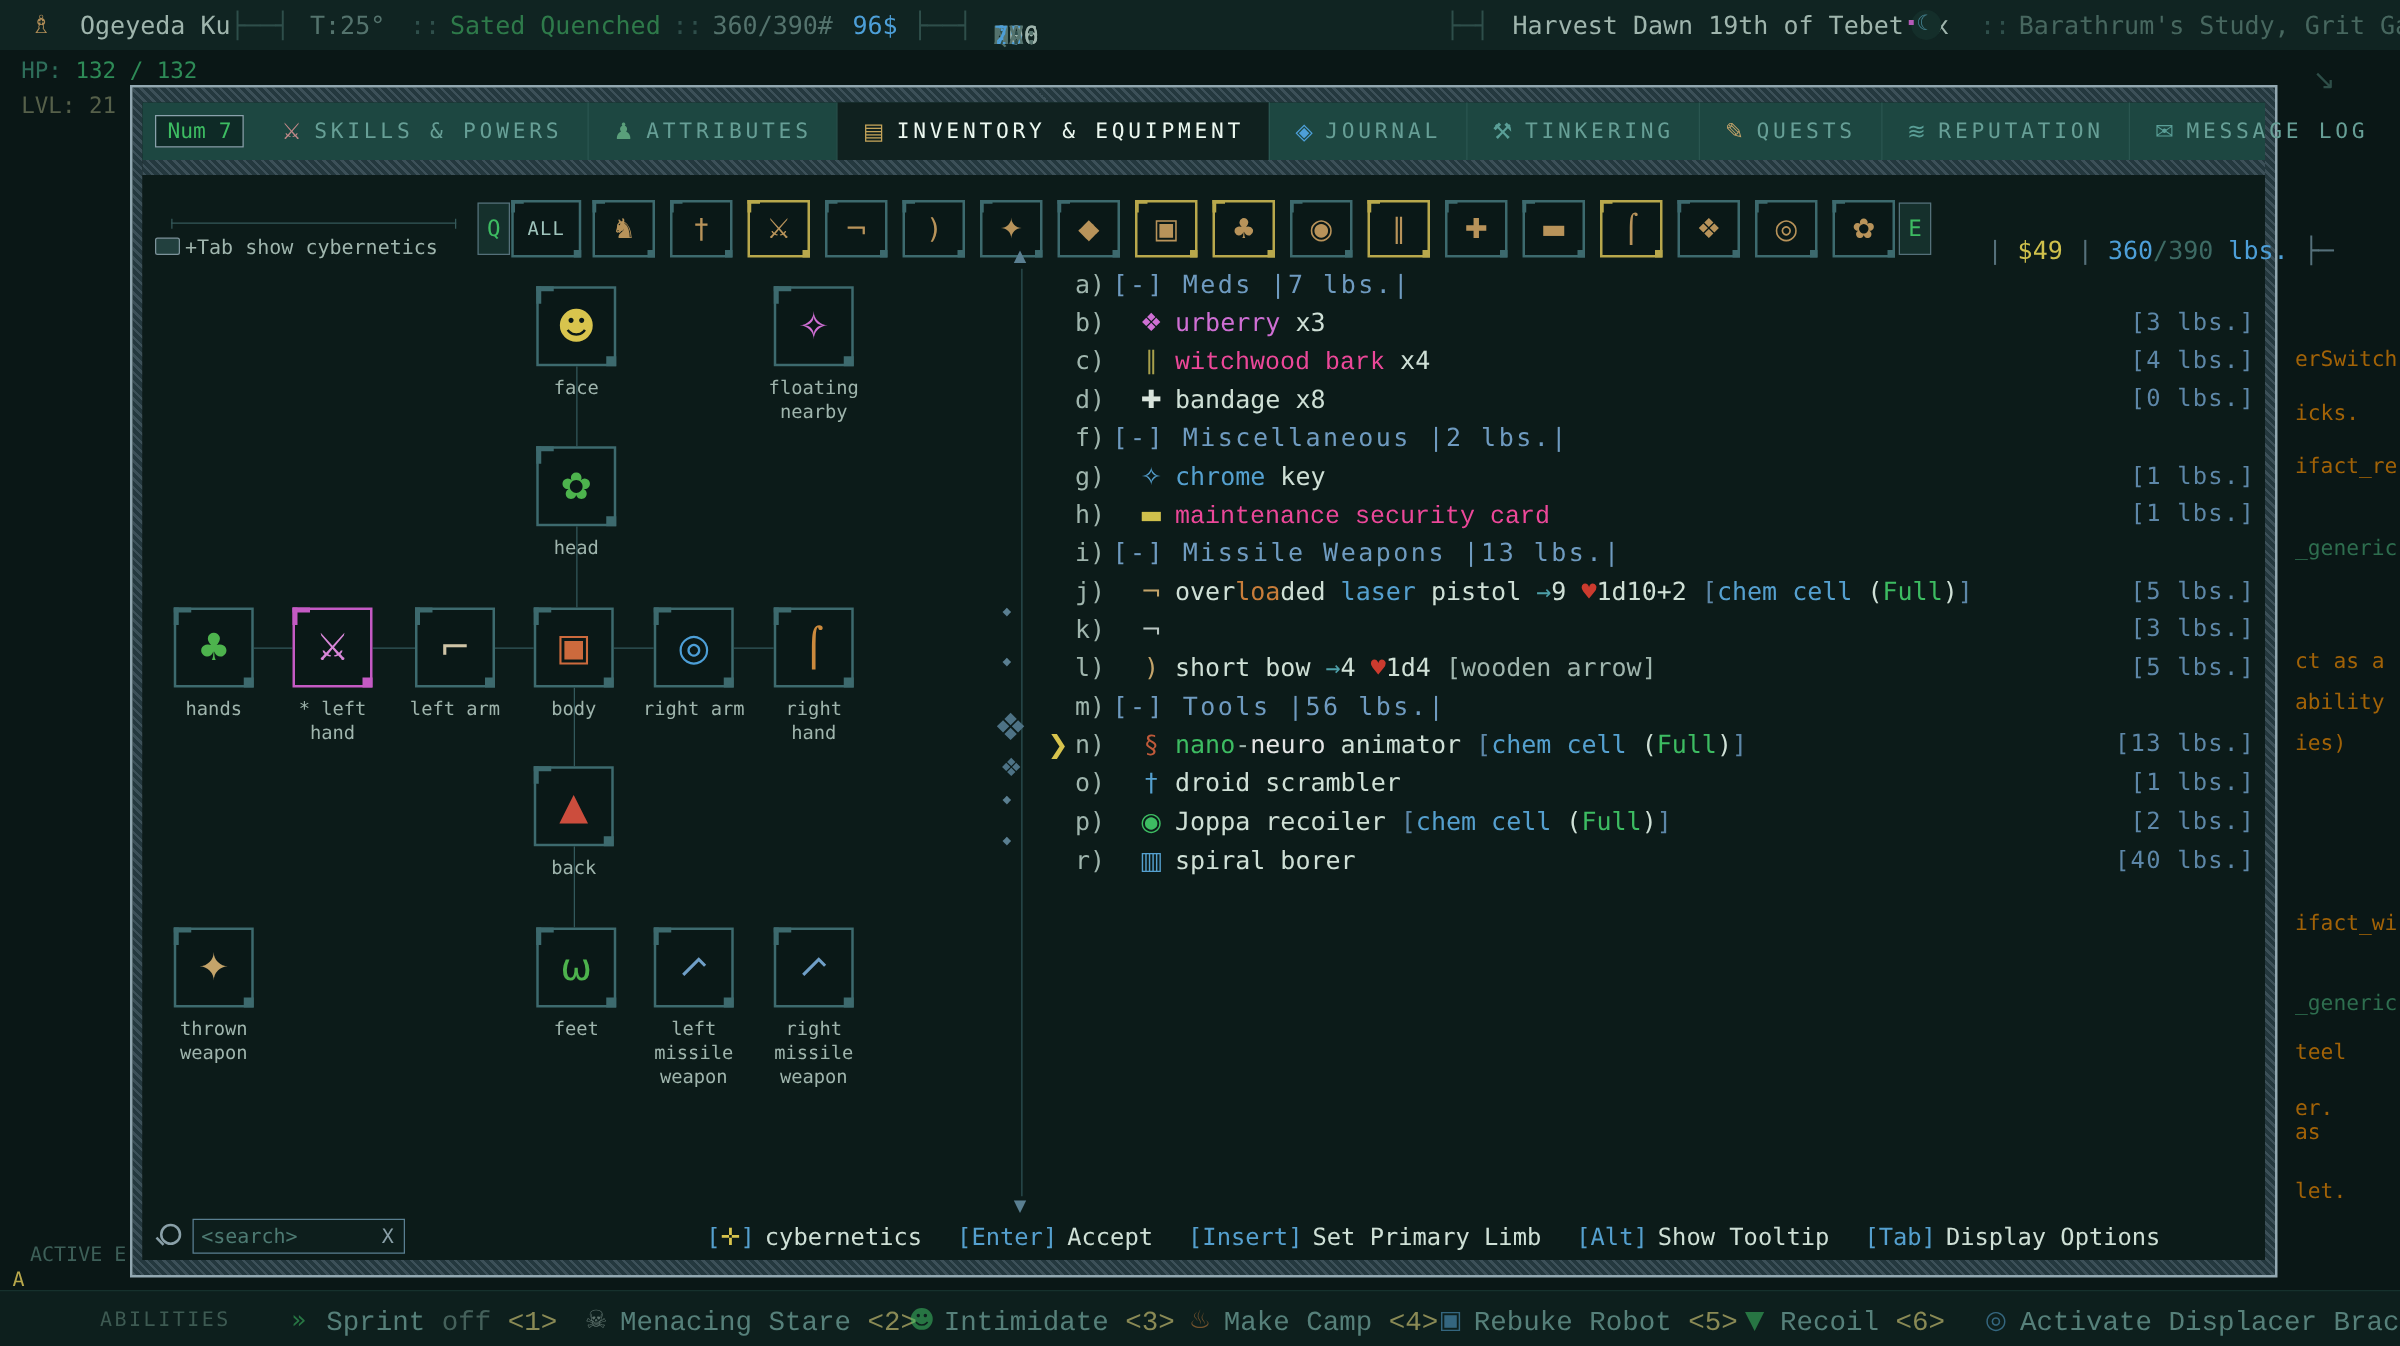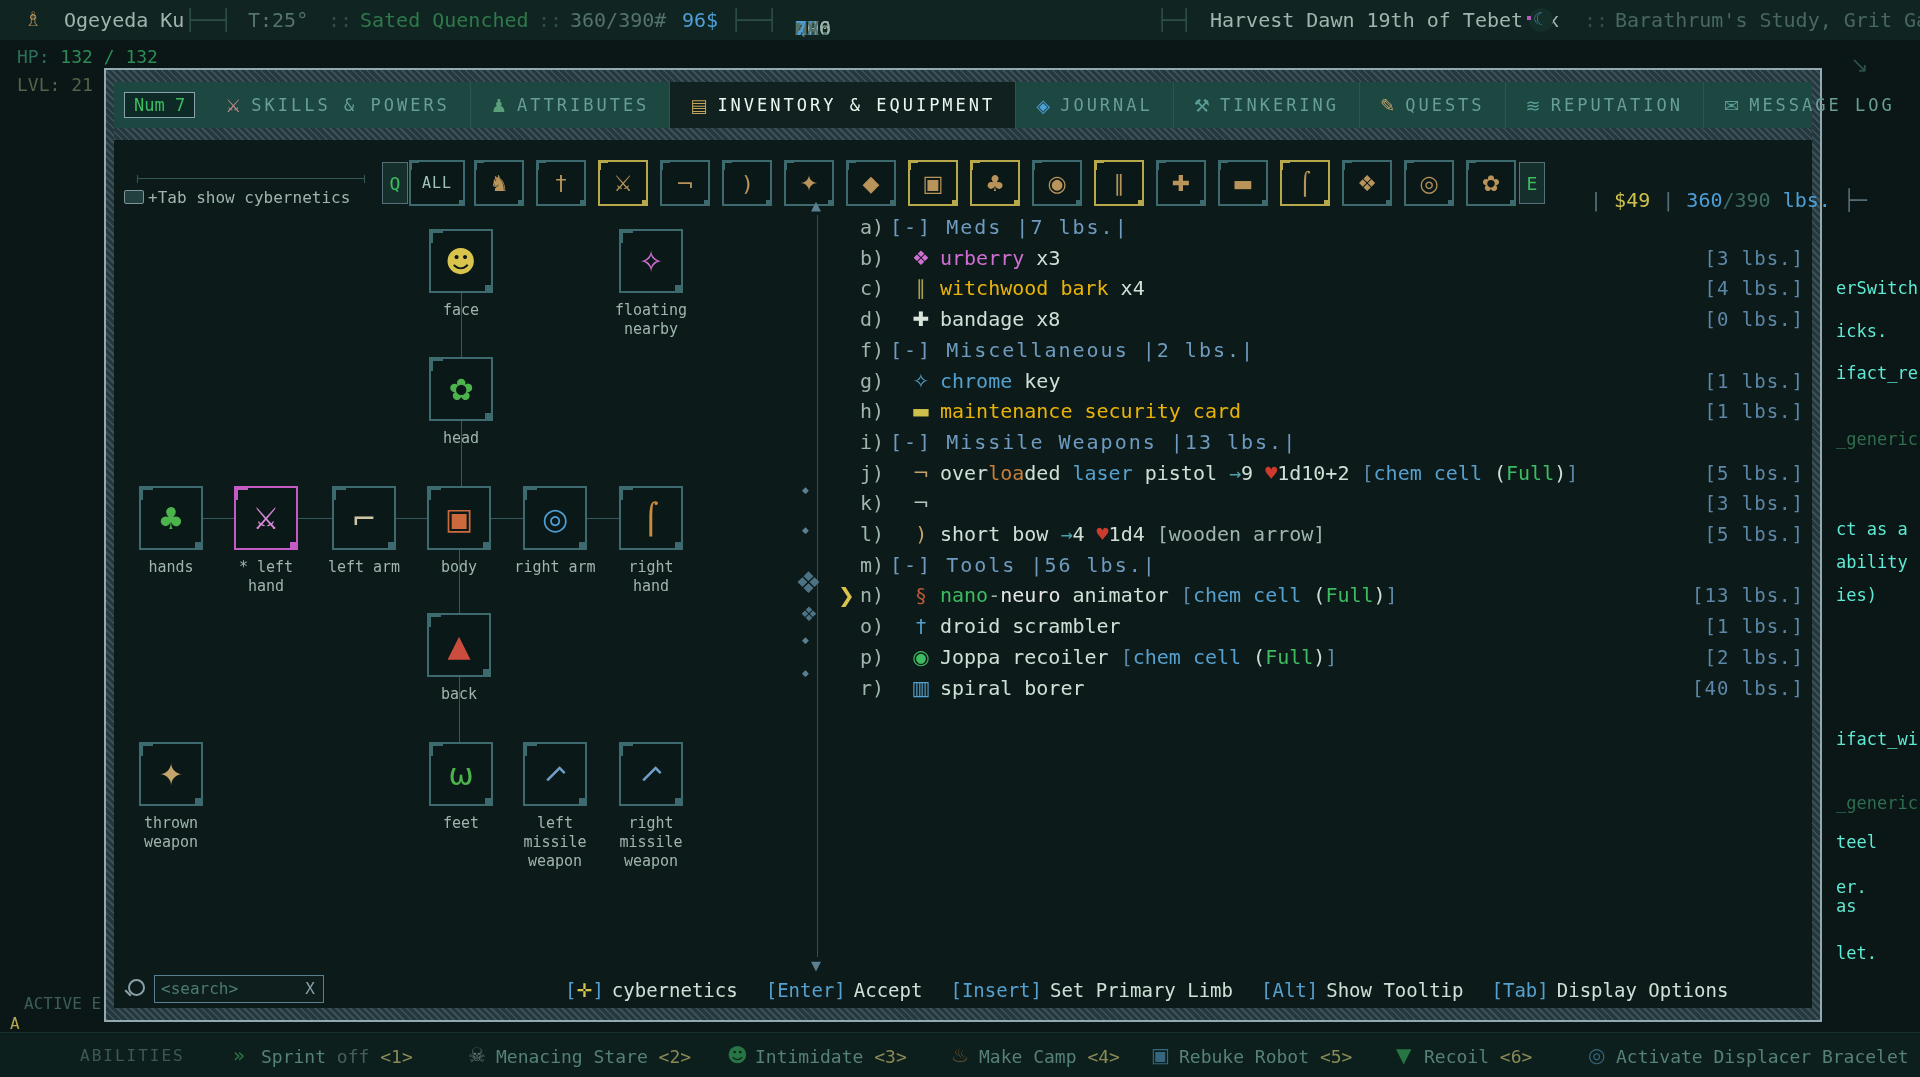--- a/index.html
+++ b/index.html
@@ -11,21 +11,21 @@
   
   #statusbar{position:absolute;left:0;top:0;width:1920px;height:40px;background:#102422;font-size:20px;}
   #statusbar span{position:absolute;top:8px;white-space:nowrap;}
   .sb-dim{color:#54736d;} .sb-txt{color:#9fb5ad;} .sb-grn{color:#2e7a4a;} .sb-blu{color:#4d9fd8;}
   .sb-sep{color:#2e4e4a;} .sb-loc{color:#47675f;}
   #moon{position:absolute;left:1529px;top:8px;width:24px;height:24px;border-radius:50%;background:#142e2a;}
   #moon .crescent{position:absolute;left:4px;top:1px;font-size:17px;color:#43808f;font-family:"DejaVu Sans",sans-serif;}
   #moon .dot{position:absolute;left:-2px;bottom:0px;width:4px;height:4px;background:#b45ab8;}
 
   
-  .bg-frag{position:absolute;left:1836px;width:84px;font-size:17px;color:#5eead4;white-space:nowrap;overflow:hidden;}
+  .bg-frag{position:absolute;left:1836px;width:84px;font-size:17px;color:#a16207;white-space:nowrap;overflow:hidden;}
   .bg-frag.green{color:#2e6e4f;}
   .hud-dim{color:#2e6e5a;font-size:18px;}
 
   
   #window{position:absolute;left:104px;top:68px;width:1718px;height:954px;
     border:2px solid #93a9b2;box-sizing:border-box;
     background:repeating-linear-gradient(45deg,#3c5058 0 2px,#24383e 2px 5px);}
   #inner{position:absolute;left:8px;top:12px;width:1698px;height:926px;background:#0c1b19;}
 
   
@@ -83,40 +83,40 @@
 
   
   .row{position:absolute;left:724px;width:966px;height:27px;font-size:20px;line-height:27px;white-space:nowrap;}
   .row .cursor{position:absolute;left:0;top:0;color:#d8c44d;font-family:"DejaVu Sans",sans-serif;}
   .row .key{position:absolute;left:22px;color:#9fb5ad;}
   .row .hdr{position:absolute;left:52px;letter-spacing:2px;color:#6f9bc0;}
   .row .iico{position:absolute;left:70px;width:26px;text-align:center;font-family:"DejaVu Sans",sans-serif;}
   .row .txt{position:absolute;left:102px;}
   .row .wt{position:absolute;right:0;color:#5d87a8;font-size:19px;letter-spacing:1px;}
   .cw{color:#cfe0d6;} .cgy{color:#9fb5ad;} .ccy{color:#55a0cf;} .cbl{color:#5d87a8;}
-  .cyl{color:#eab308;} .cmg{color:#cf6fd4;} .cgr{color:#3dbc62;} .crd{color:#cc3b2e;} .cor{color:#c87d3a;}
+  .cyl{color:#ec4899;font-family:Liberation Mono, monospace;} .cmg{color:#cf6fd4;} .cgr{color:#3dbc62;} .crd{color:#cc3b2e;} .cor{color:#c87d3a;}
   .crd2{color:#e5e5e5;} .ctl{color:#4d9fa8;} .cdm{color:#4d7a72;}
 
   
   #bottombar{position:absolute;left:0;top:890px;width:1698px;height:36px;background:#0c1b19;}
   #search-icon{position:absolute;left:14px;top:7px;width:13px;height:13px;border:2px solid #8aa0a8;border-radius:50%;}
   #search-icon::after{content:"";position:absolute;left:-6px;top:11px;width:8px;height:2px;background:#8aa0a8;transform:rotate(45deg);}
   #searchbox{position:absolute;left:40px;top:3px;width:168px;height:26px;border:1px solid #5a7f91;
     background:#0d1e1c;font-size:16px;line-height:26px;}
   #searchbox .ph{position:absolute;left:6px;color:#4d7a72;}
   #searchbox .clr{position:absolute;right:8px;color:#8aa0a8;}
   #hints{position:absolute;left:451px;top:0;height:36px;display:flex;align-items:center;gap:28px;
     font-size:19px;white-space:nowrap;}
   #hints .hk{color:#55a0cf;} #hints .hl{color:#cfe0d6;margin-left:8px;} #hints .hky{color:#d8c44d;}
 
   
   #abilitybar{position:absolute;left:0;top:1032px;width:1920px;height:45px;background:#0d1f1d;border-top:1px solid #16312d;}
   #abilitybar .alabel{position:absolute;left:80px;top:13px;font-size:16px;color:#3d5a52;letter-spacing:2px;}
   .ab-ico{position:absolute;top:10px;font-size:20px;font-family:"DejaVu Sans",sans-serif;opacity:.55;}
-  .ab-txt{position:absolute;top:13px;font-size:18px;color:#56807a;white-space:nowrap;}
+  .ab-txt{position:absolute;top:13px;font-size:22px;color:#56807a;white-space:nowrap;font-family:Liberation Mono, monospace;}
   .ab-txt .state{color:#44605a;} .ab-txt .hk{color:#8a8a55;}
   #abkey{position:absolute;left:10px;top:1014px;color:#b8a84c;font-size:16px;}
   #active-eff{position:absolute;left:24px;top:994px;width:78px;overflow:hidden;font-size:16px;color:#3d5f58;white-space:nowrap;}
 </style>
 </head>
 <body>
 
 <div id="screen">
 
   <div id="statusbar">

